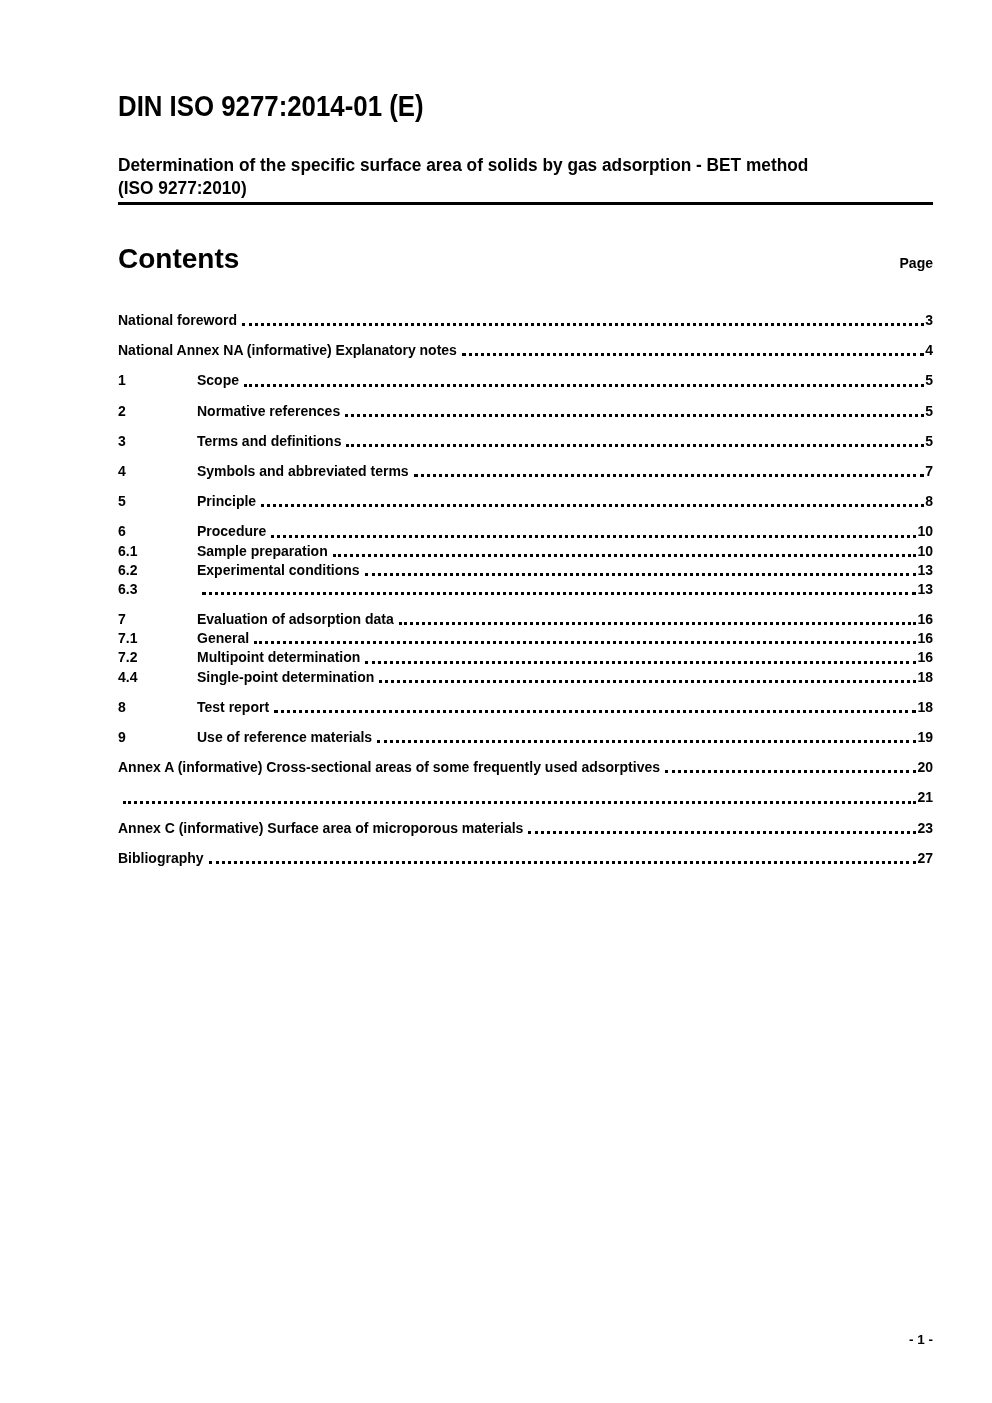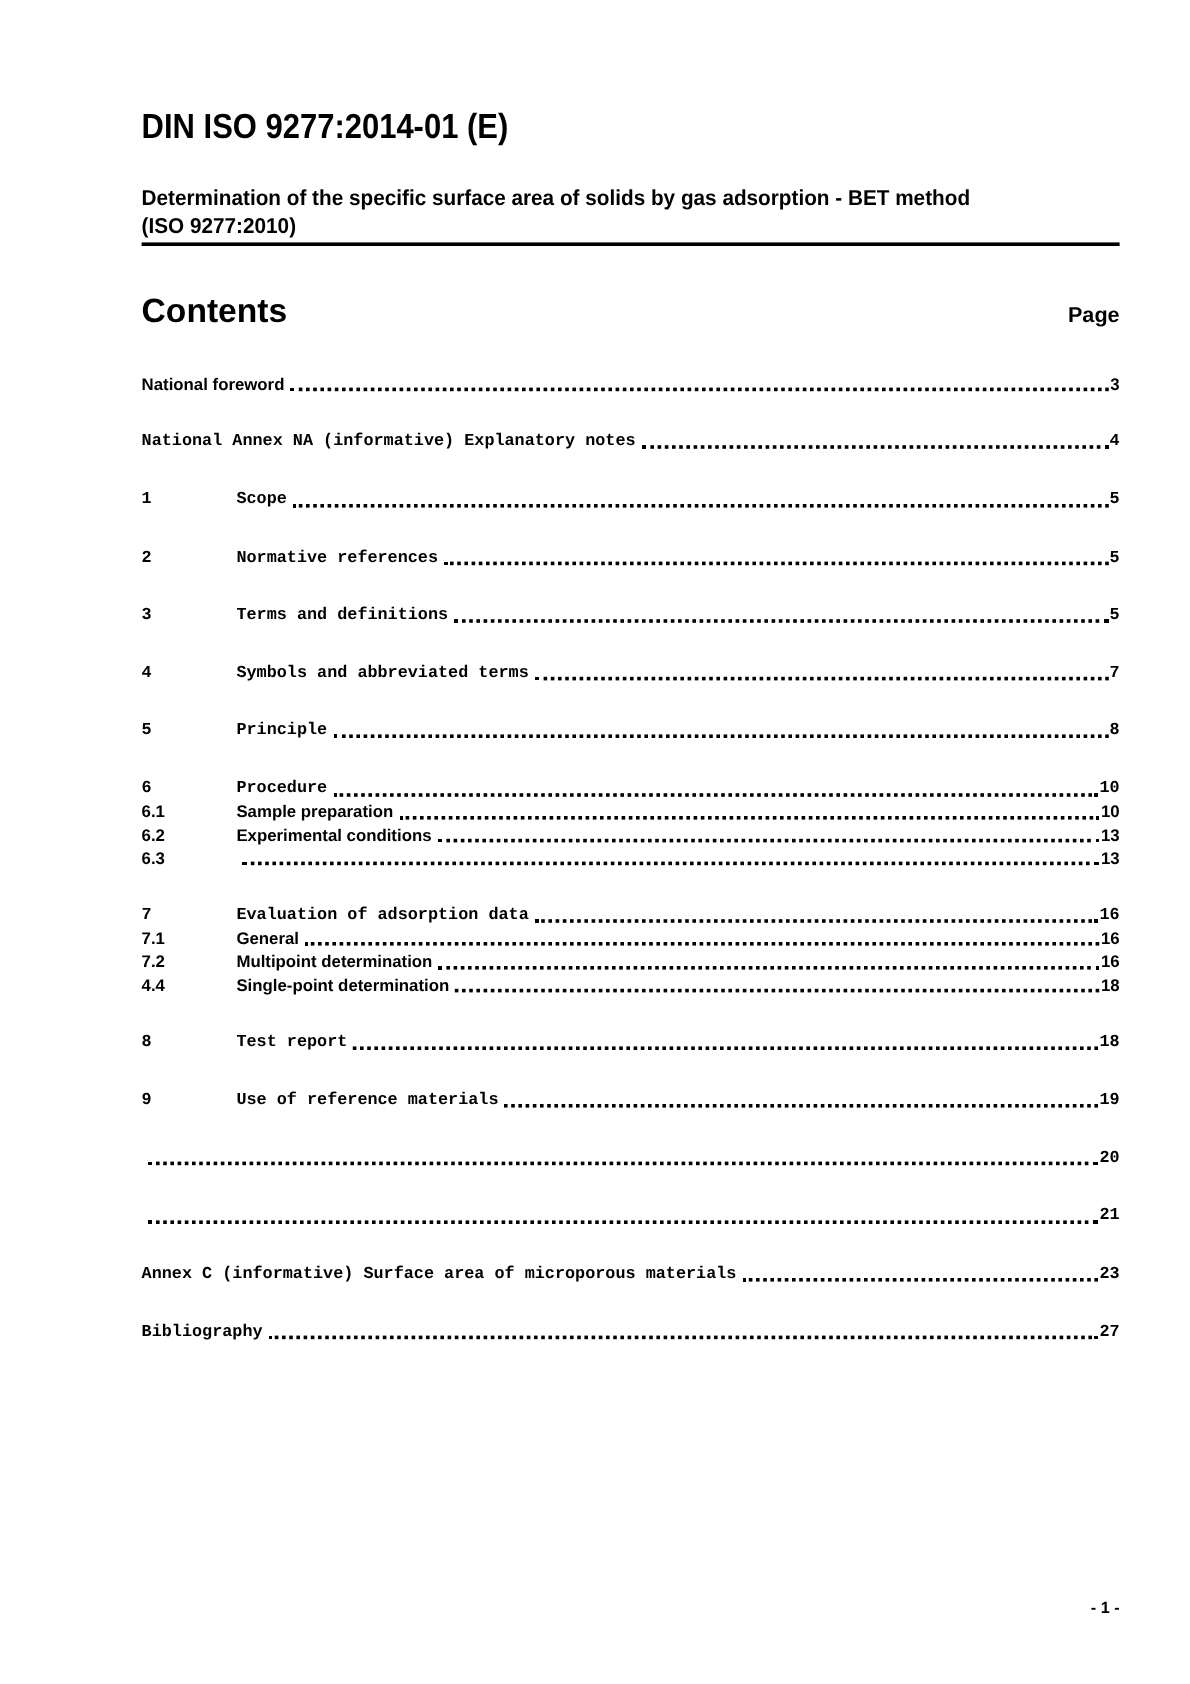--- a/index.html
+++ b/index.html
@@ -56,37 +56,36 @@
     justify-content: space-between;
     height: 28px;
   }
   .contents-heading {
     margin: 0;
     font-size: 28px;
     font-weight: bold;
     line-height: 28px;
   }
   .page-col-label {
-    font-size: 18px;
+    font-size: 14px;
     font-weight: bold;
   }
   .toc-list {
     margin-top: 38px;
   }
   .toc-row {
     display: flex;
-    align-items: flex-end;
+    align-items: flex-start;
     height: 19.2px;
     font-size: 14px;
     font-weight: bold;
     line-height: 19.2px;
   }
   .toc-row.gap {
-    margin-top: 29px;
-    font-family: Liberation Mono, monospace;
+    margin-top: 11px;
   }
   .toc-num {
     flex: 0 0 79px;
     white-space: nowrap;
   }
   .toc-label {
     flex: 0 0 auto;
     white-space: nowrap;
   }
   .leader {
@@ -221,20 +220,21 @@
         <span class="leader"></span>
         <span class="toc-page">18</span>
       </div>
       <div class="toc-row gap">
         <span class="toc-num">9</span>
         <span class="toc-label">Use of reference materials</span>
         <span class="leader"></span>
         <span class="toc-page">19</span>
       </div>
       <div class="toc-row gap">
+        <span class="toc-label">Annex A (informative) Cross-sectional areas of some frequently used adsorptives</span>
         <span class="leader"></span>
         <span class="toc-page">20</span>
       </div>
       <div class="toc-row gap">
         <span class="leader"></span>
         <span class="toc-page">21</span>
       </div>
       <div class="toc-row gap">
         <span class="toc-label">Annex C (informative) Surface area of microporous materials</span>
         <span class="leader"></span>

